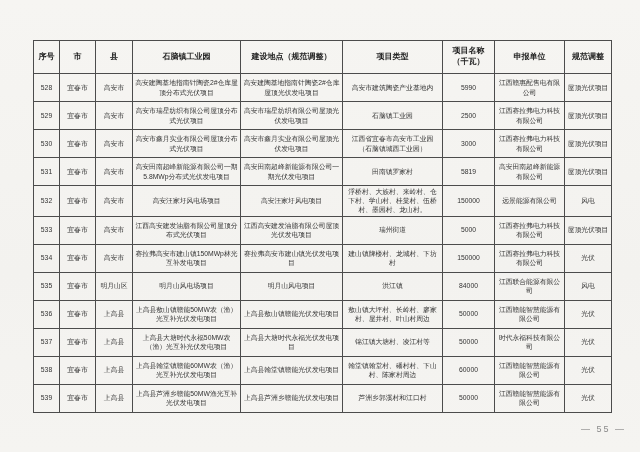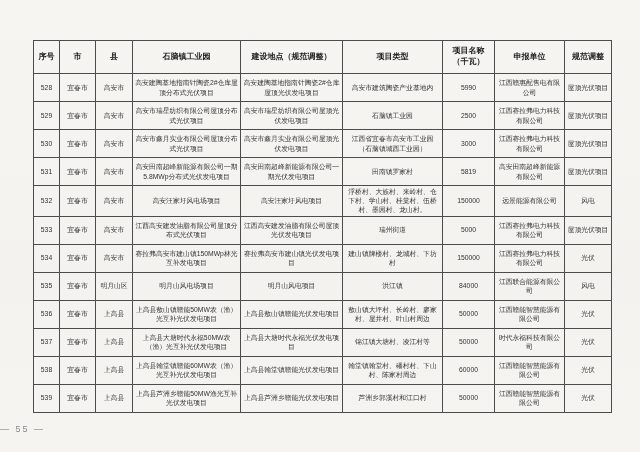--- a/index.html
+++ b/index.html
@@ -43,21 +43,21 @@
   .doc-table td {
     font-size: 6.8px;
     color: #333;
     height: 25px;
   }
   .footer {
     position: absolute;
     left: 0;
     right: 14px;
     top: 424px;
-    text-align: left;
+    text-align: right;
     font-size: 9px;
     color: #8a8a8a;
     letter-spacing: 2px;
   }
 </style>
 </head>
 <body>
 
 <div class="page">
   <table class="doc-table">

